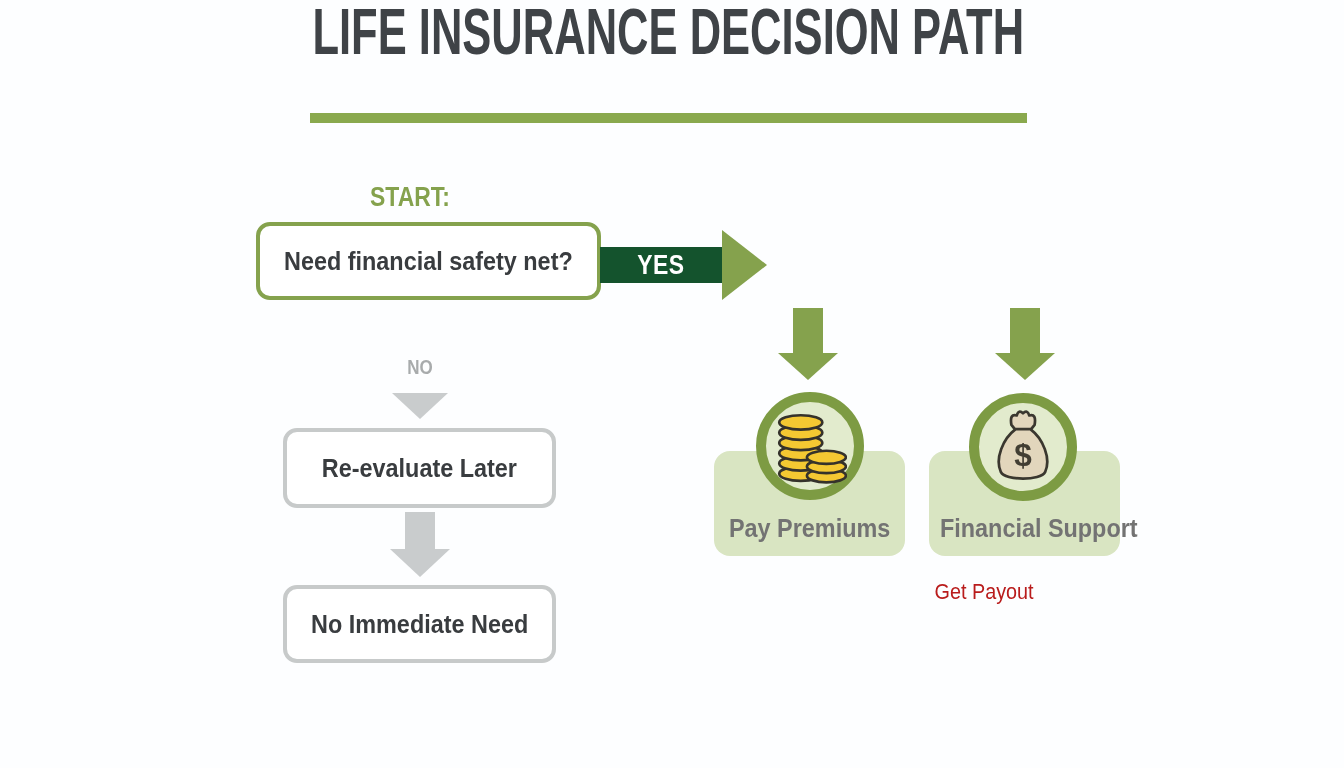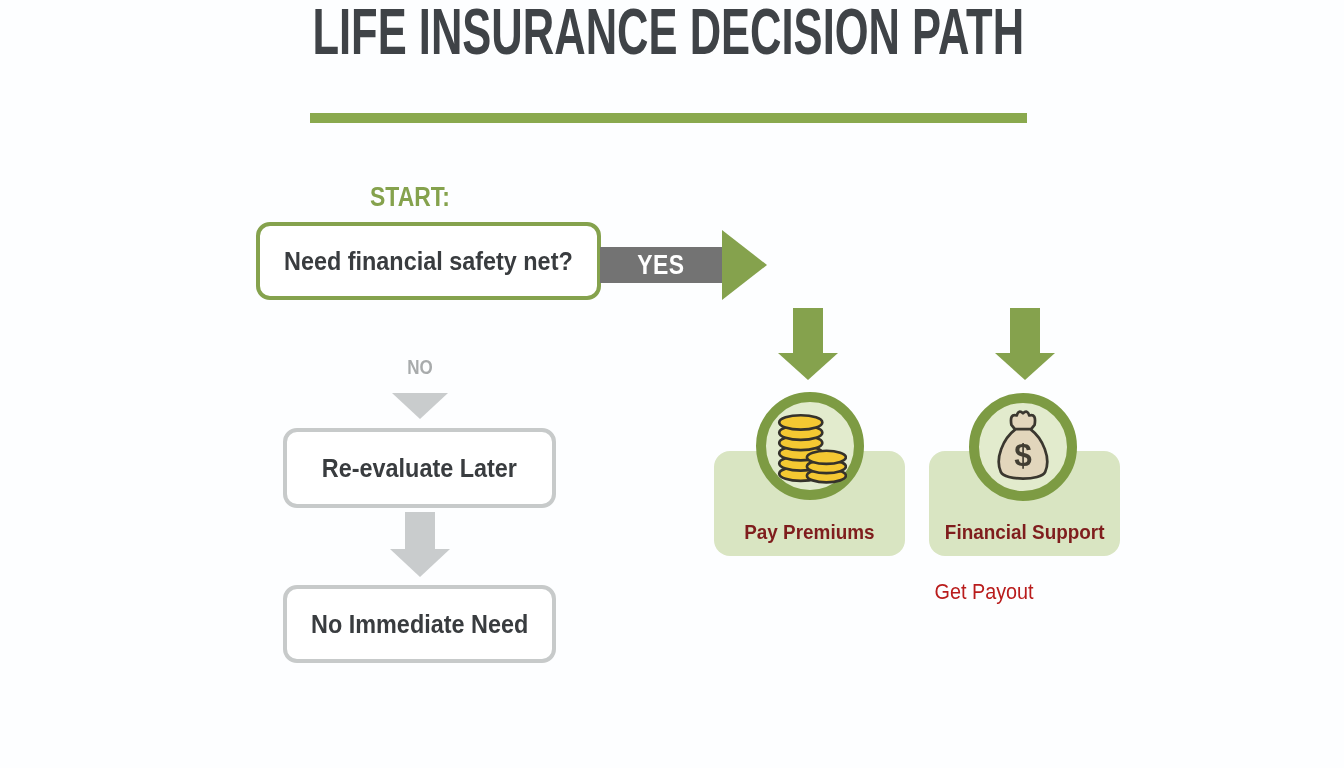--- a/index.html
+++ b/index.html
@@ -45,21 +45,21 @@
   .node-text-green { font-size: 31px; font-weight: 700; color: #85a24d; }
 
   .q-box   { left: 256px; top: 222px; width: 345px; height: 78px; }
   .policy-box { left: 773px; top: 222px; width: 290px; height: 78px; }
   .reeval-box { left: 283px; top: 428px; width: 273px; height: 80px; align-items: center; }
   .noneed-box { left: 283px; top: 585px; width: 273px; height: 78px; }
 
   
   .yes-shaft {
     position: absolute; left: 600px; top: 247px; width: 122px; height: 36px;
-    background: #737373; display: flex; align-items: center; justify-content: center;
+    background: #14532d; display: flex; align-items: center; justify-content: center;
   }
   .yes-label { font-size: 27px; font-weight: 700; color: #ffffff; letter-spacing: 0.5px; }
   .yes-head {
     position: absolute; left: 722px; top: 230px; width: 0; height: 0;
     border-top: 35px solid transparent; border-bottom: 35px solid transparent;
     border-left: 45px solid #85a24d;
   }
 
   
   .g-shaft { position: absolute; width: 30px; height: 45px; background: #85a24d; top: 308px; }
@@ -92,21 +92,21 @@
 
   
   .card {
     position: absolute; top: 451px; width: 191px; height: 105px;
     background: #d9e5c2; border-radius: 16px;
   }
   .card.premiums { left: 714px; }
   .card.support  { left: 929px; }
   .card-label {
     position: absolute; left: 0; right: 0; bottom: 12px; text-align: center;
-    font-size: 21px; font-weight: 700; color: #7f1d1d;
+    font-size: 26px; font-weight: 700; color: #737373;
   }
 
   .icon-circle {
     position: absolute; width: 108px; height: 108px; border-radius: 50%;
     border: 10px solid #7d9b43; background: #e2ebcd;
     display: flex; align-items: center; justify-content: center;
   }
   .icon-circle.premiums { left: 756px; top: 392px; }
   .icon-circle.support  { left: 969px; top: 393px; }
 

